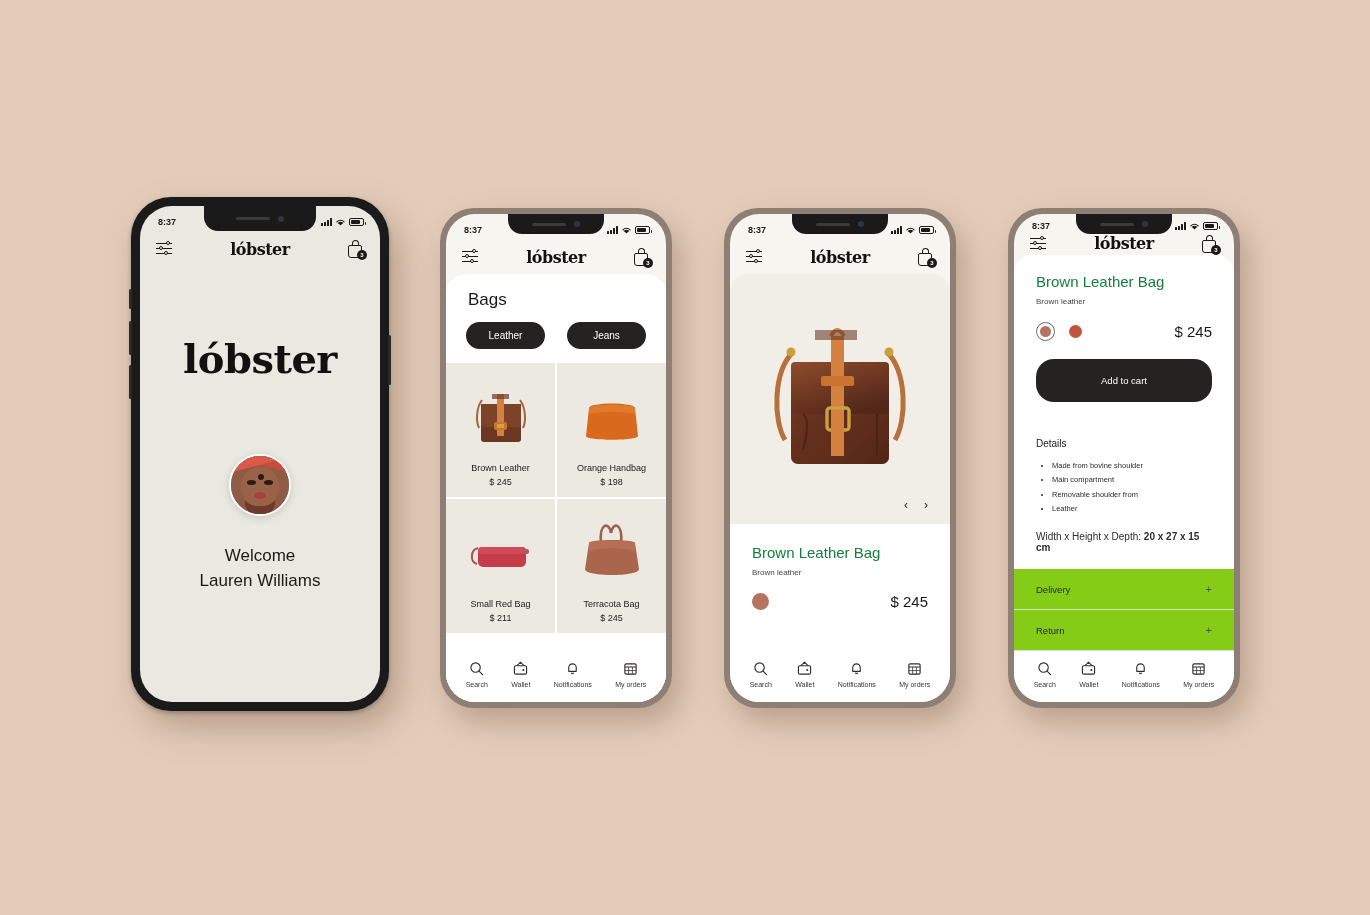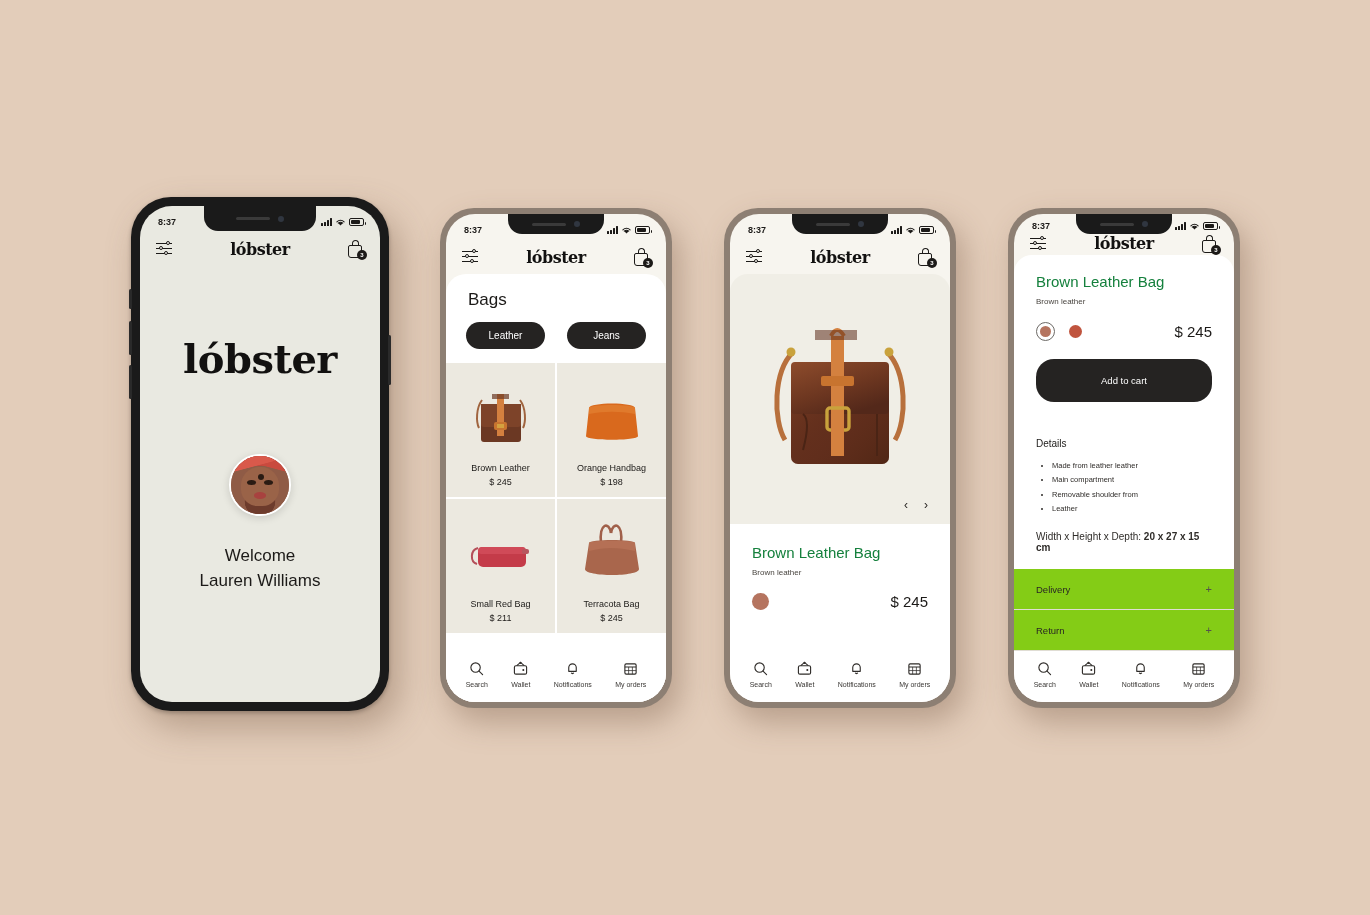--- a/index.html
+++ b/index.html
@@ -644,21 +644,21 @@
             <span class="sw-sel">
                 <i style="background:#b5745f"></i>
               </span>
             <span class="swatch" style="background:#c0543e;width:13px;height:13px"></span>
           </span>
           <span class="pd-price">$ 245</span>
         </div>
         <button class="addcart">Add to cart</button>
         <div class="det-h">Details</div>
         <ul class="det-list">
-          <li>Made from leather leather</li>
+          <li>Made from bovine shoulder</li>
           <li>Main compartment</li>
           <li>Removable shoulder from</li>
           <li>Leather</li>
         </ul>
         <div class="dims">
           <span>Width x Height x Depth:</span>
           <b>20 x 27 x 15 cm</b>
         </div>
       </div>
 

